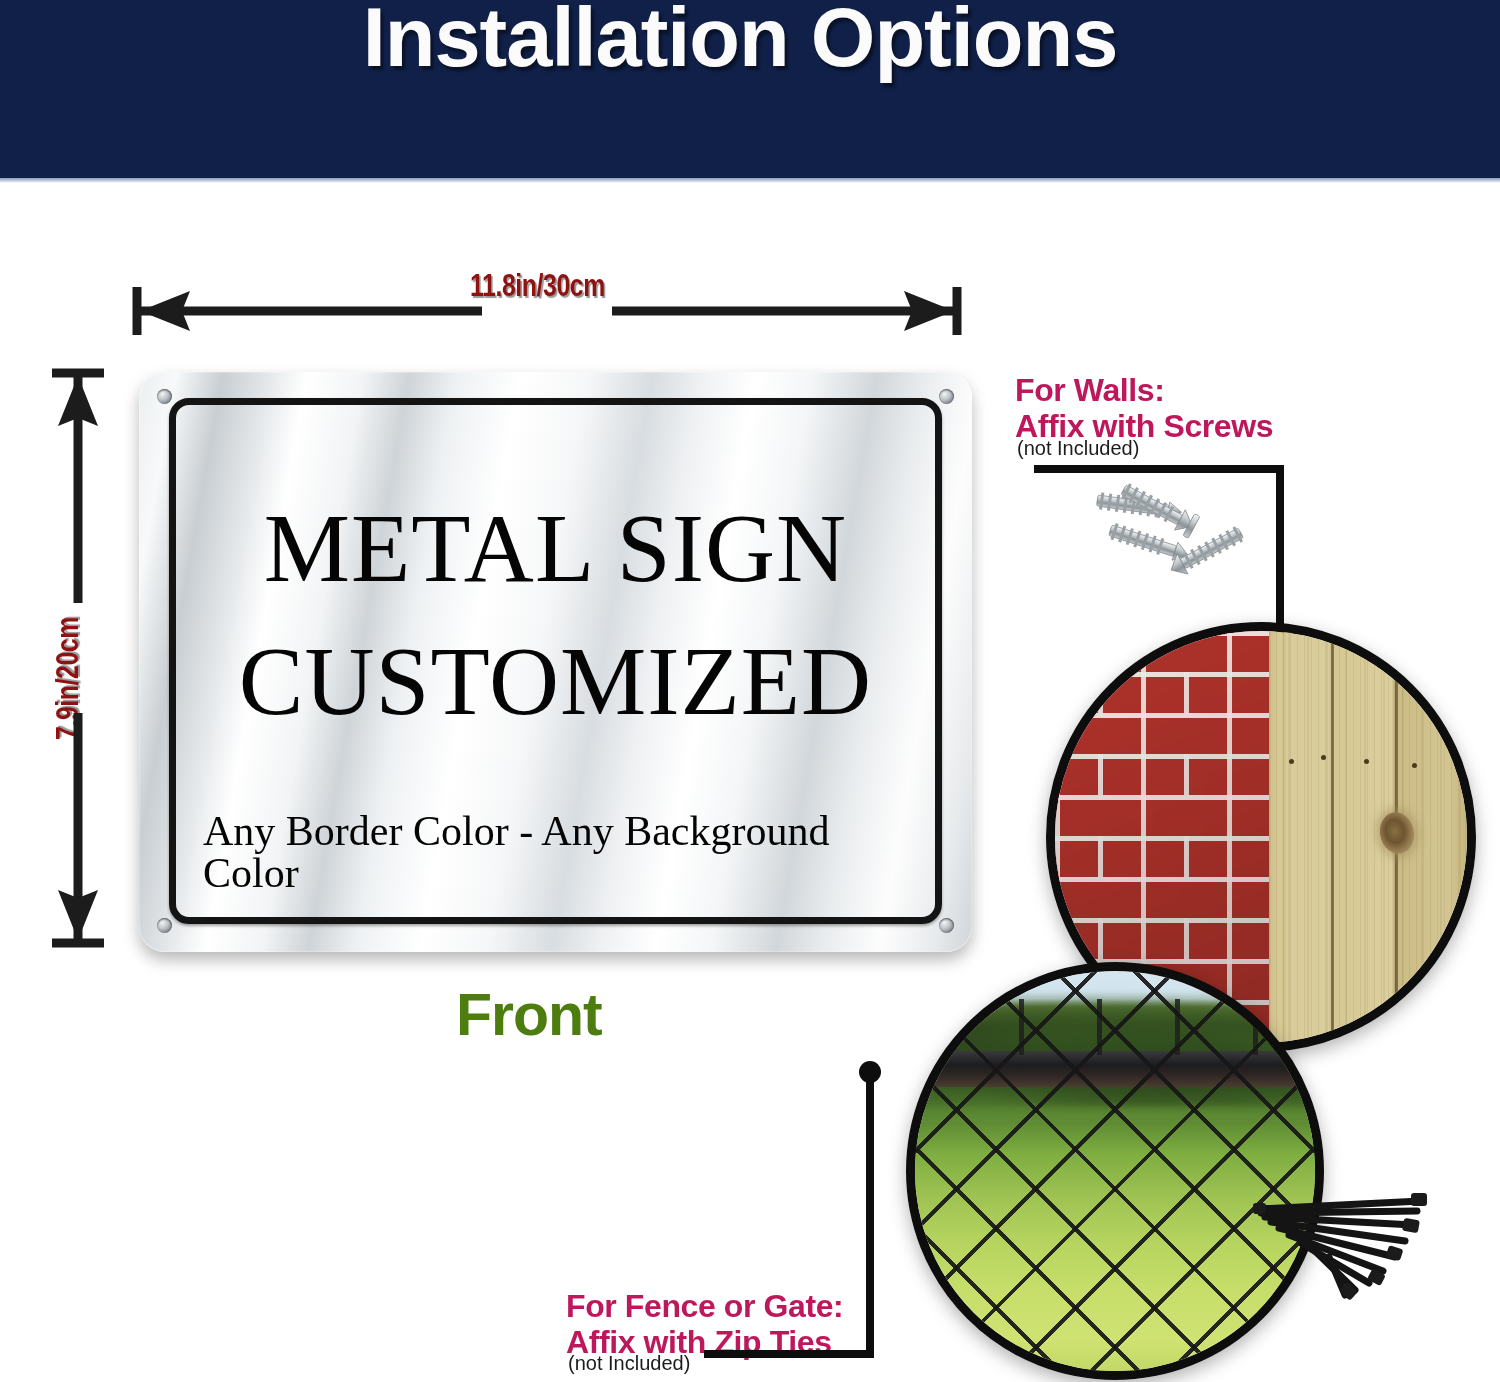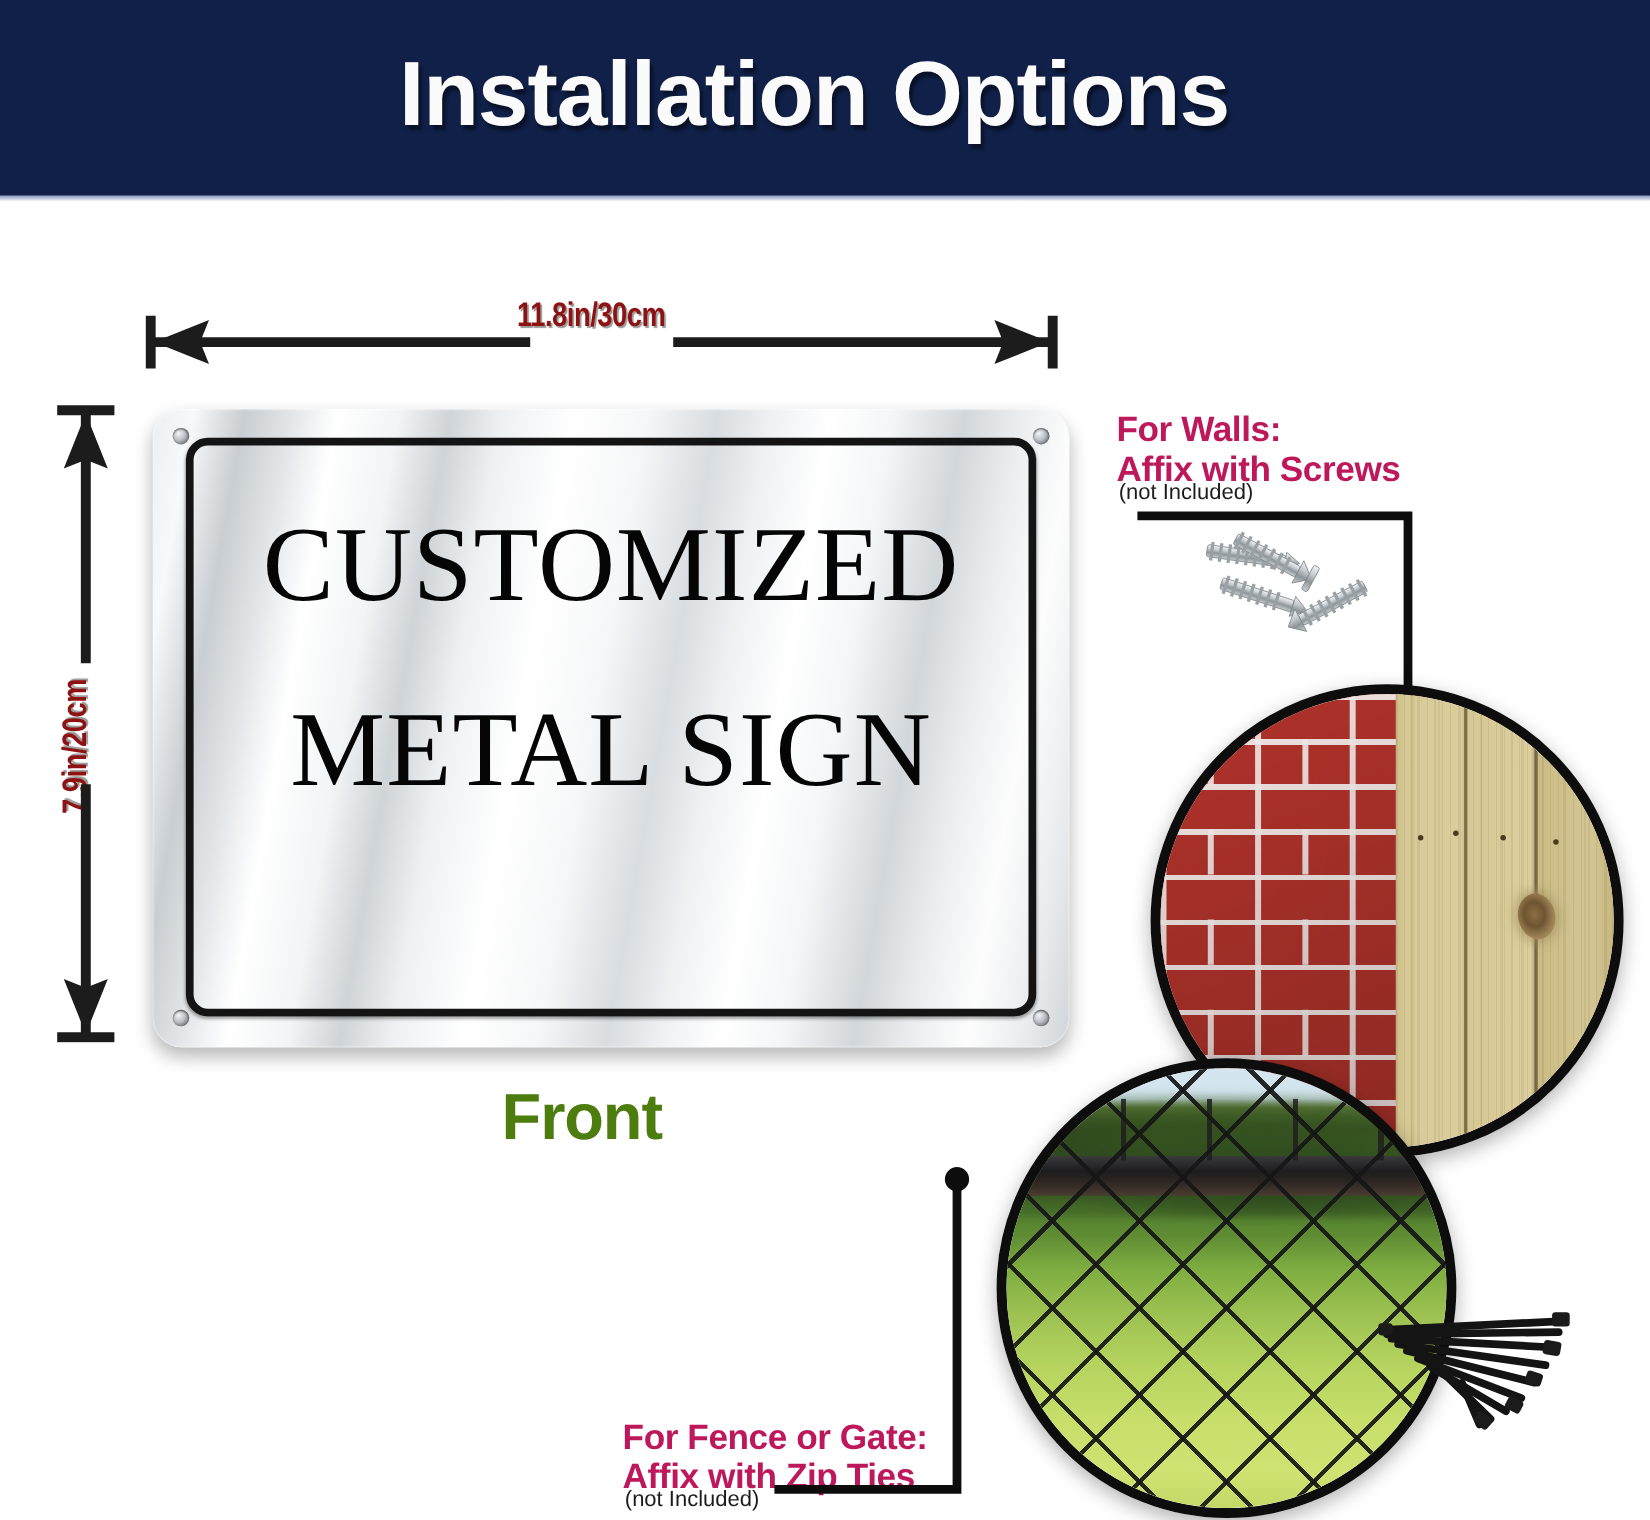--- a/index.html
+++ b/index.html
@@ -8,21 +8,21 @@
     background:#ffffff;
     font-family:"Liberation Sans", sans-serif;
     position:relative;
     overflow:hidden;
   }
 
   
   #header-bar{
     position:absolute; left:0; top:0; width:1500px; height:178px;
     background:#102048;
-    display:flex; align-items:center; justify-content:center;
+    display:flex; align-items:flex-start; justify-content:center;
   }
   #header-title{
     color:#fbfbfb;
     font-size:83px;
     font-weight:bold;
     letter-spacing:-1px;
     line-height:1;
     text-shadow:3px 4px 3px rgba(0,0,0,0.45);
     transform:translate(-10px,-4px);
     font-family:"Liberation Sans", sans-serif;
@@ -304,22 +304,23 @@
 </svg>
 
 <div id="sign-wrap">
   <div id="sign-plate"></div>
   <div id="sign-inner-border"></div>
   <div class="sign-hole" id="hole-tl"></div>
   <div class="sign-hole" id="hole-tr"></div>
   <div class="sign-hole" id="hole-bl"></div>
   <div class="sign-hole" id="hole-br"></div>
   <div id="sign-text-area">
+    <div id="sign-line2">METAL SIGN</div>
     <div id="sign-line1">CUSTOMIZED</div>
-    <div id="sign-line2">METAL SIGN</div>
+    <div id="sign-line3">Any Border Color - Any Background Color</div>
   </div>
 </div>
 <div id="front-label">Front</div>
 
 <div id="walls-head" class="callout-head">For Walls:
 Affix with Screws</div>
 <div id="walls-sub" class="callout-sub">(not Included)</div>
 
 <svg id="walls-pointer" viewBox="0 0 260 325">
   <polyline points="4,6 250,6 250,300" fill="none" stroke="#0d0d0d" stroke-width="8"></polyline>

